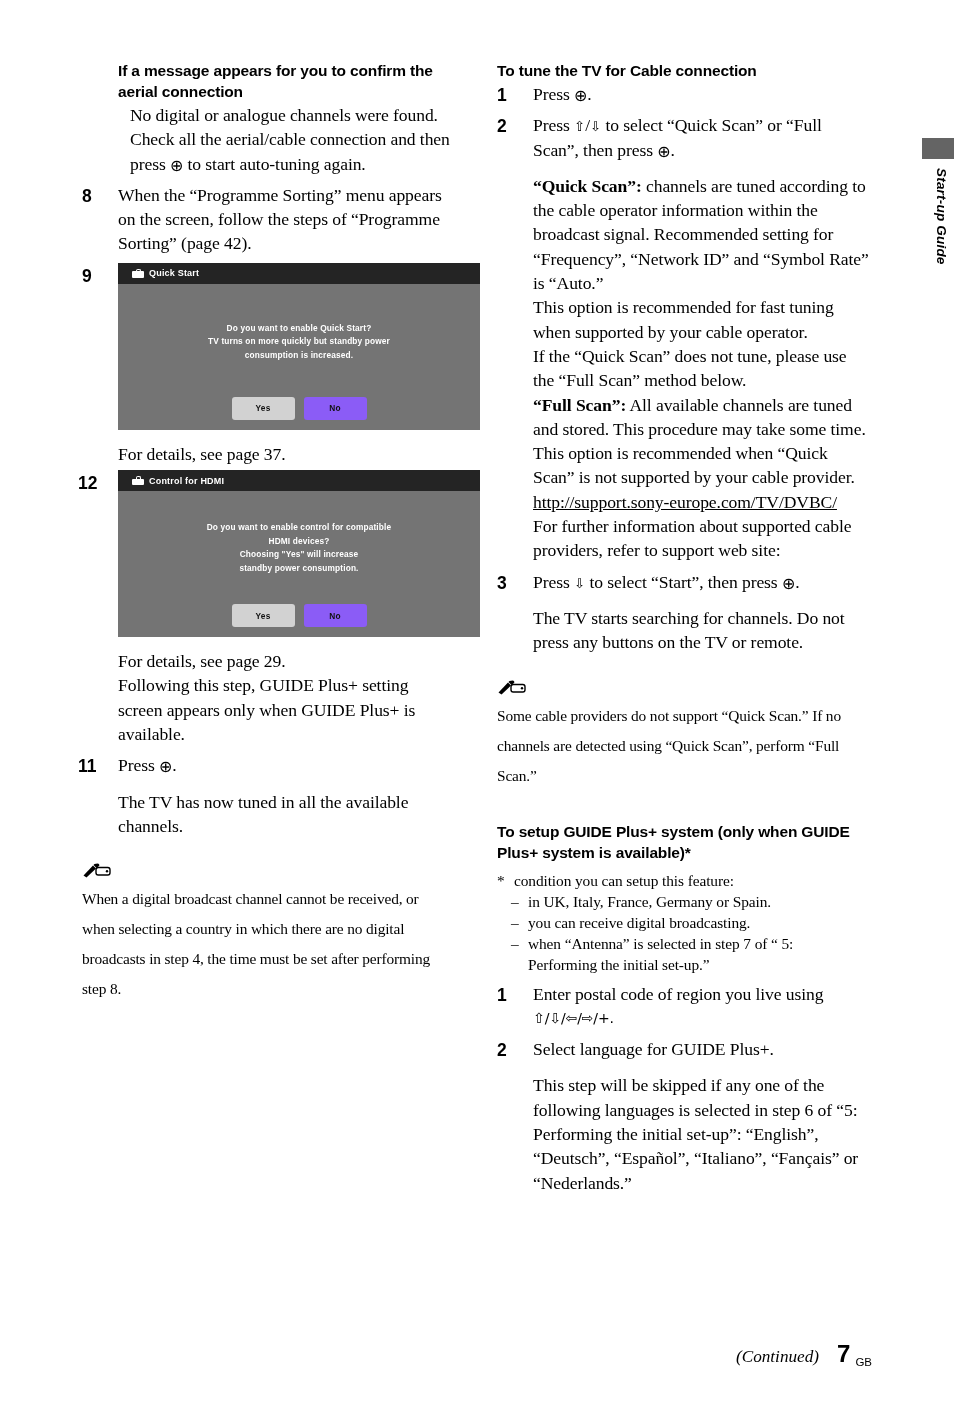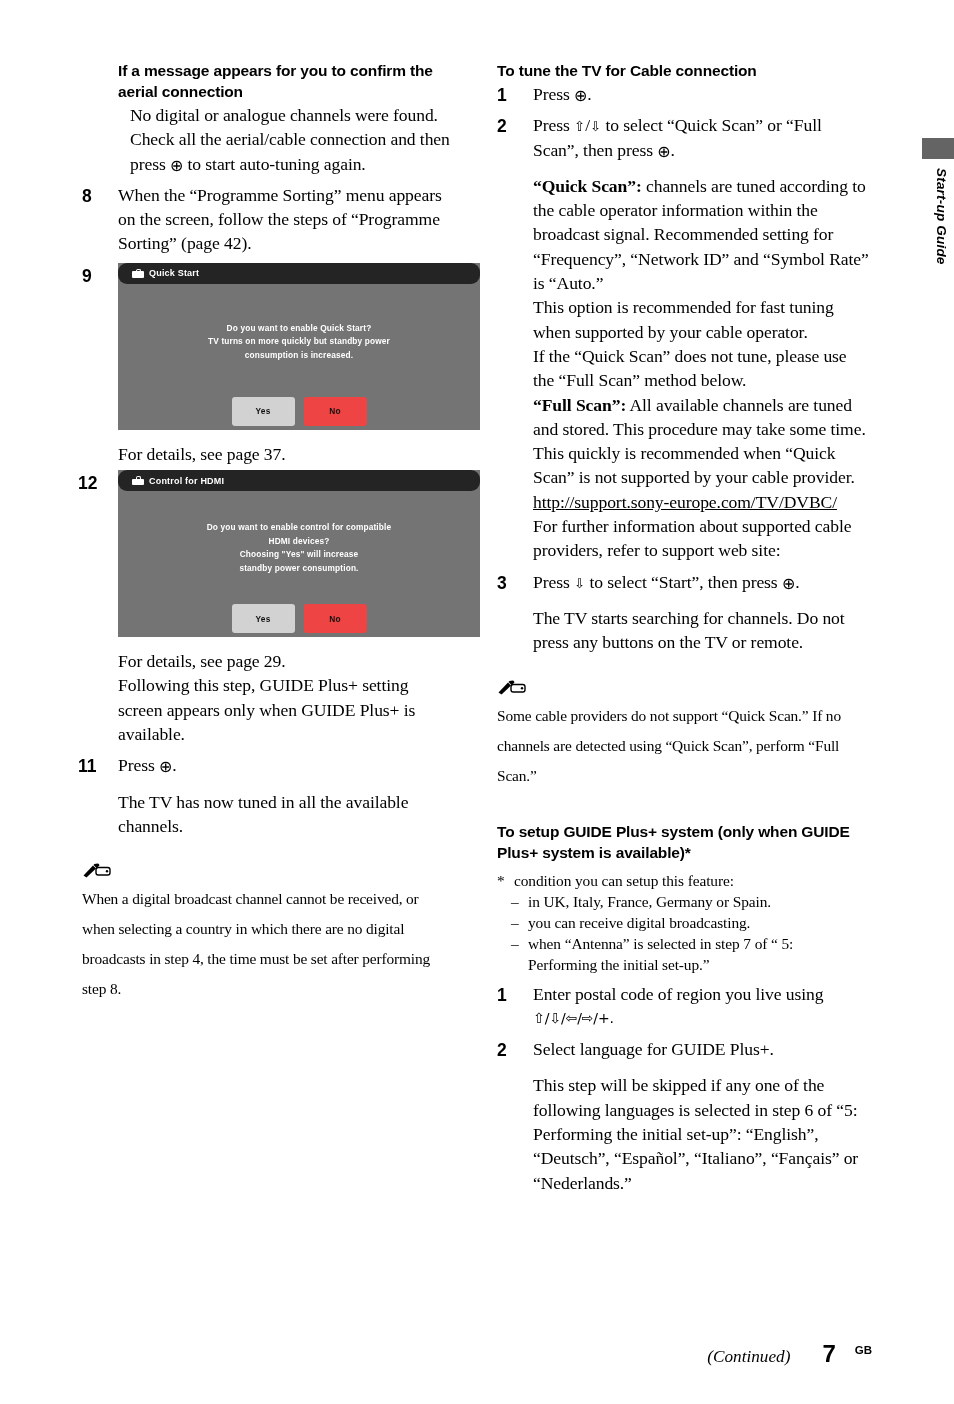--- a/index.html
+++ b/index.html
@@ -179,21 +179,20 @@
     font-family: "Liberation Sans", sans-serif;
     position: relative;
   }
   .tv-titlebar {
     height: 21px;
     background: #242424;
     display: flex;
     align-items: center;
     padding-left: 14px;
     gap: 5px;
-    border-radius: 9px;
   }
   .tv-title {
     color: #ffffff;
     font-size: 9px;
     font-weight: bold;
     letter-spacing: 0.2px;
   }
   .tb-icon {
     width: 12px;
     height: 9px;
@@ -234,32 +233,32 @@
   .tv-buttons {
     position: absolute;
     left: 0; right: 0;
     top: 113px;
     display: flex;
     justify-content: center;
     gap: 9px;
   }
   .tv-btn {
     width: 63px;
-    height: 29px;
+    height: 23px;
     border-radius: 3px;
     font-size: 8.3px;
     font-weight: bold;
     display: flex;
     align-items: center;
     justify-content: center;
     color: #111111;
     letter-spacing: 0.2px;
   }
   .tv-btn.sel { background: #d2d2d2; }
-  .tv-btn.unsel { background: #ef4444; }
+  .tv-btn.unsel { background: #8b5cf6; }
 
   
   .footnote {
     margin-top: 7px;
     font-size: 15.4px;
     line-height: 21px;
     letter-spacing: -0.1px;
   }
   .fn-line { position: relative; padding-left: 17px; }
   .fn-line .mark { position: absolute; left: 0; top: 0; }
@@ -269,38 +268,38 @@
 
   
   .footer {
     position: absolute;
     left: 497px;
     right: 82px;
     bottom: 36px;
     display: flex;
     align-items: baseline;
     justify-content: flex-end;
-    gap: 32px;
+    gap: 18px;
   }
   .footer .cont {
     font-size: 17.2px;
     font-style: italic;
   }
   .footer .pg {
     font-family: "Liberation Sans", sans-serif;
     font-weight: bold;
     font-size: 24px;
   }
   .footer .gb {
     font-family: "Liberation Sans", sans-serif;
-    font-weight: bold;
+    font-weight: normal;
     font-size: 11.5px;
     margin-left: -13px;
     align-self: flex-start;
-    margin-top: 4px;
+    margin-top: 16px;
   }
 </style>
 </head>
 <body>
 
 <div class="page">
 
   <div class="side-tab-block"></div>
   <div class="side-tab-label">Start-up Guide</div>
 
@@ -400,21 +399,21 @@
 
     <div class="step">
       <span class="num">2</span>
       <p class="body"><span>Press </span><span class="glyph-arrow">⇧</span><span>/</span><span class="glyph-arrow">⇩</span><span> to select “Quick Scan” or “Full Scan”, then press </span><span class="glyph-enter">⊕</span><span>.</span></p>
 
       <p class="body gap"><span class="bold">“Quick Scan”:</span><span> channels are tuned according to the cable operator information within the broadcast signal. Recommended setting for “Frequency”, “Network ID” and “Symbol Rate” is “Auto.”</span></p>
       <p class="body">This option is recommended for fast tuning when supported by your cable operator.</p>
       <p class="body">If the “Quick Scan” does not tune, please use the “Full Scan” method below.</p>
 
       <p class="body"><span class="bold">“Full Scan”:</span><span> All available channels are tuned and stored. This procedure may take some time.</span></p>
-      <p class="body">This quickly is recommended when “Quick Scan” is not supported by your cable provider.</p>
+      <p class="body">This option is recommended when “Quick Scan” is not supported by your cable provider.</p>
       <p class="body uline">http://support.sony-europe.com/TV/DVBC/</p>
       <p class="body">For further information about supported cable providers, refer to support web site:</p>
     </div>
 
     <div class="step">
       <span class="num">3</span>
       <p class="body"><span>Press </span><span class="glyph-arrow">⇩</span><span> to select “Start”, then press </span><span class="glyph-enter">⊕</span><span>.</span></p>
       <p class="body gap">The TV starts searching for channels. Do not press any buttons on the TV or remote.</p>
     </div>
 

